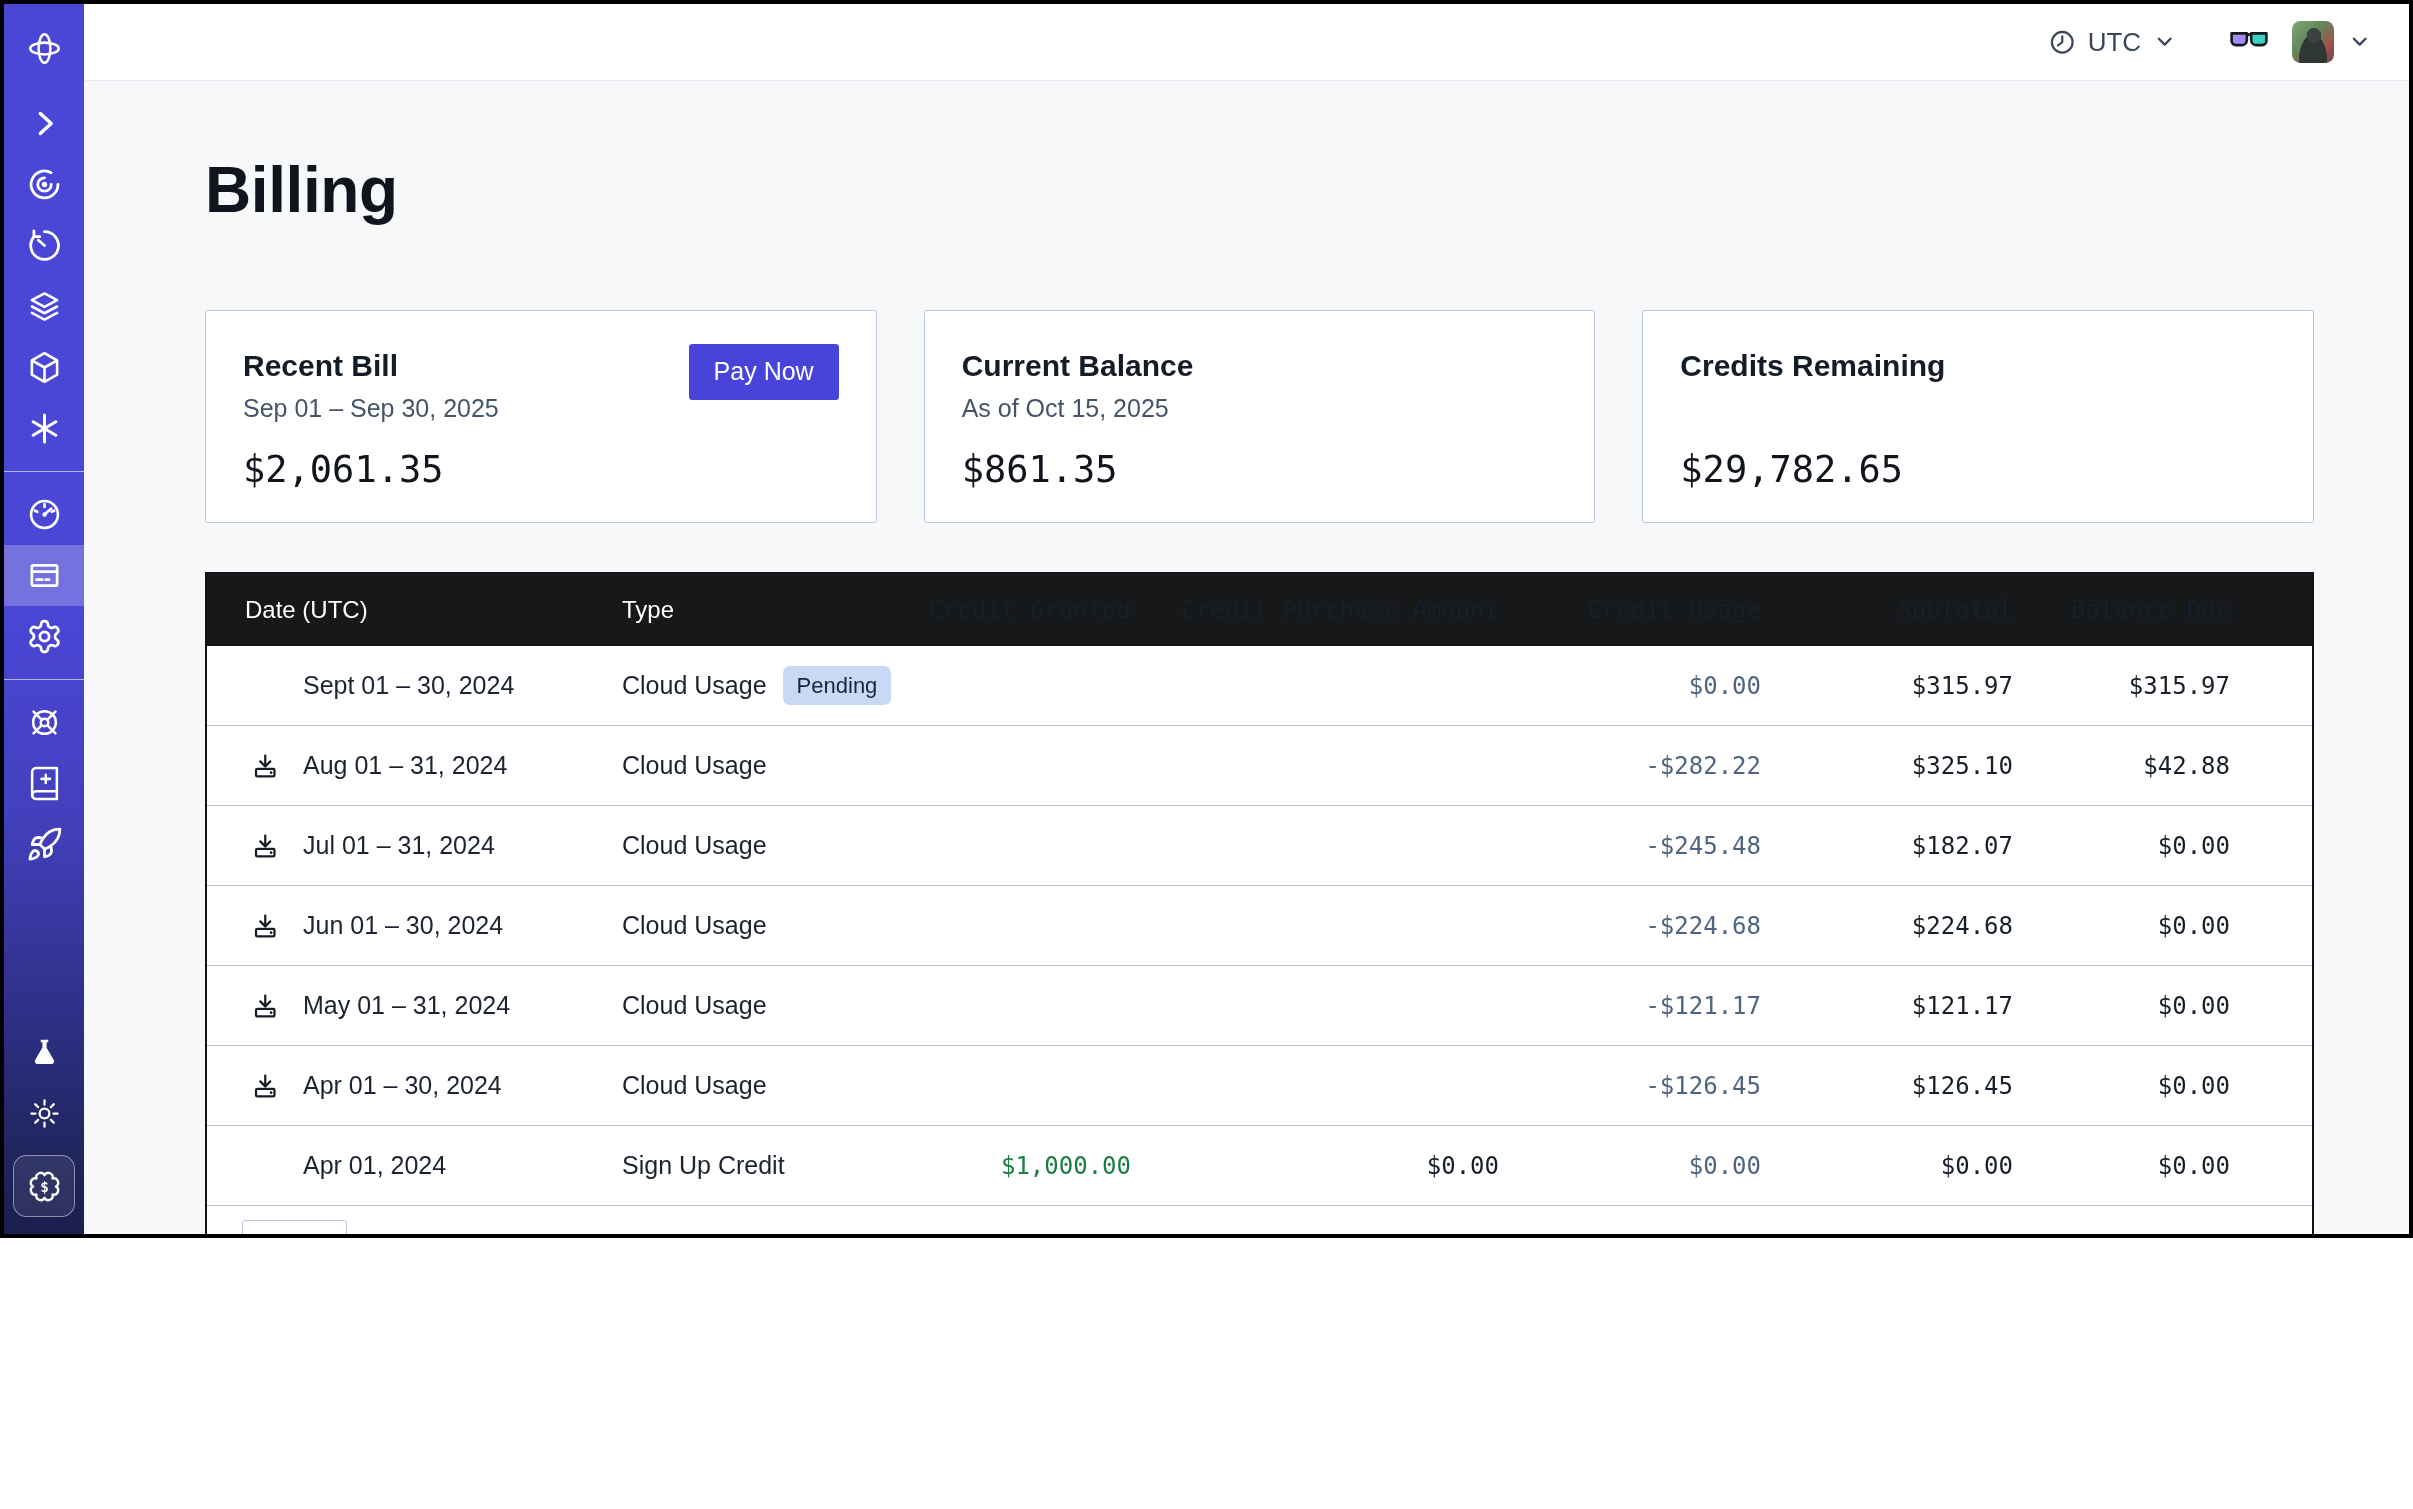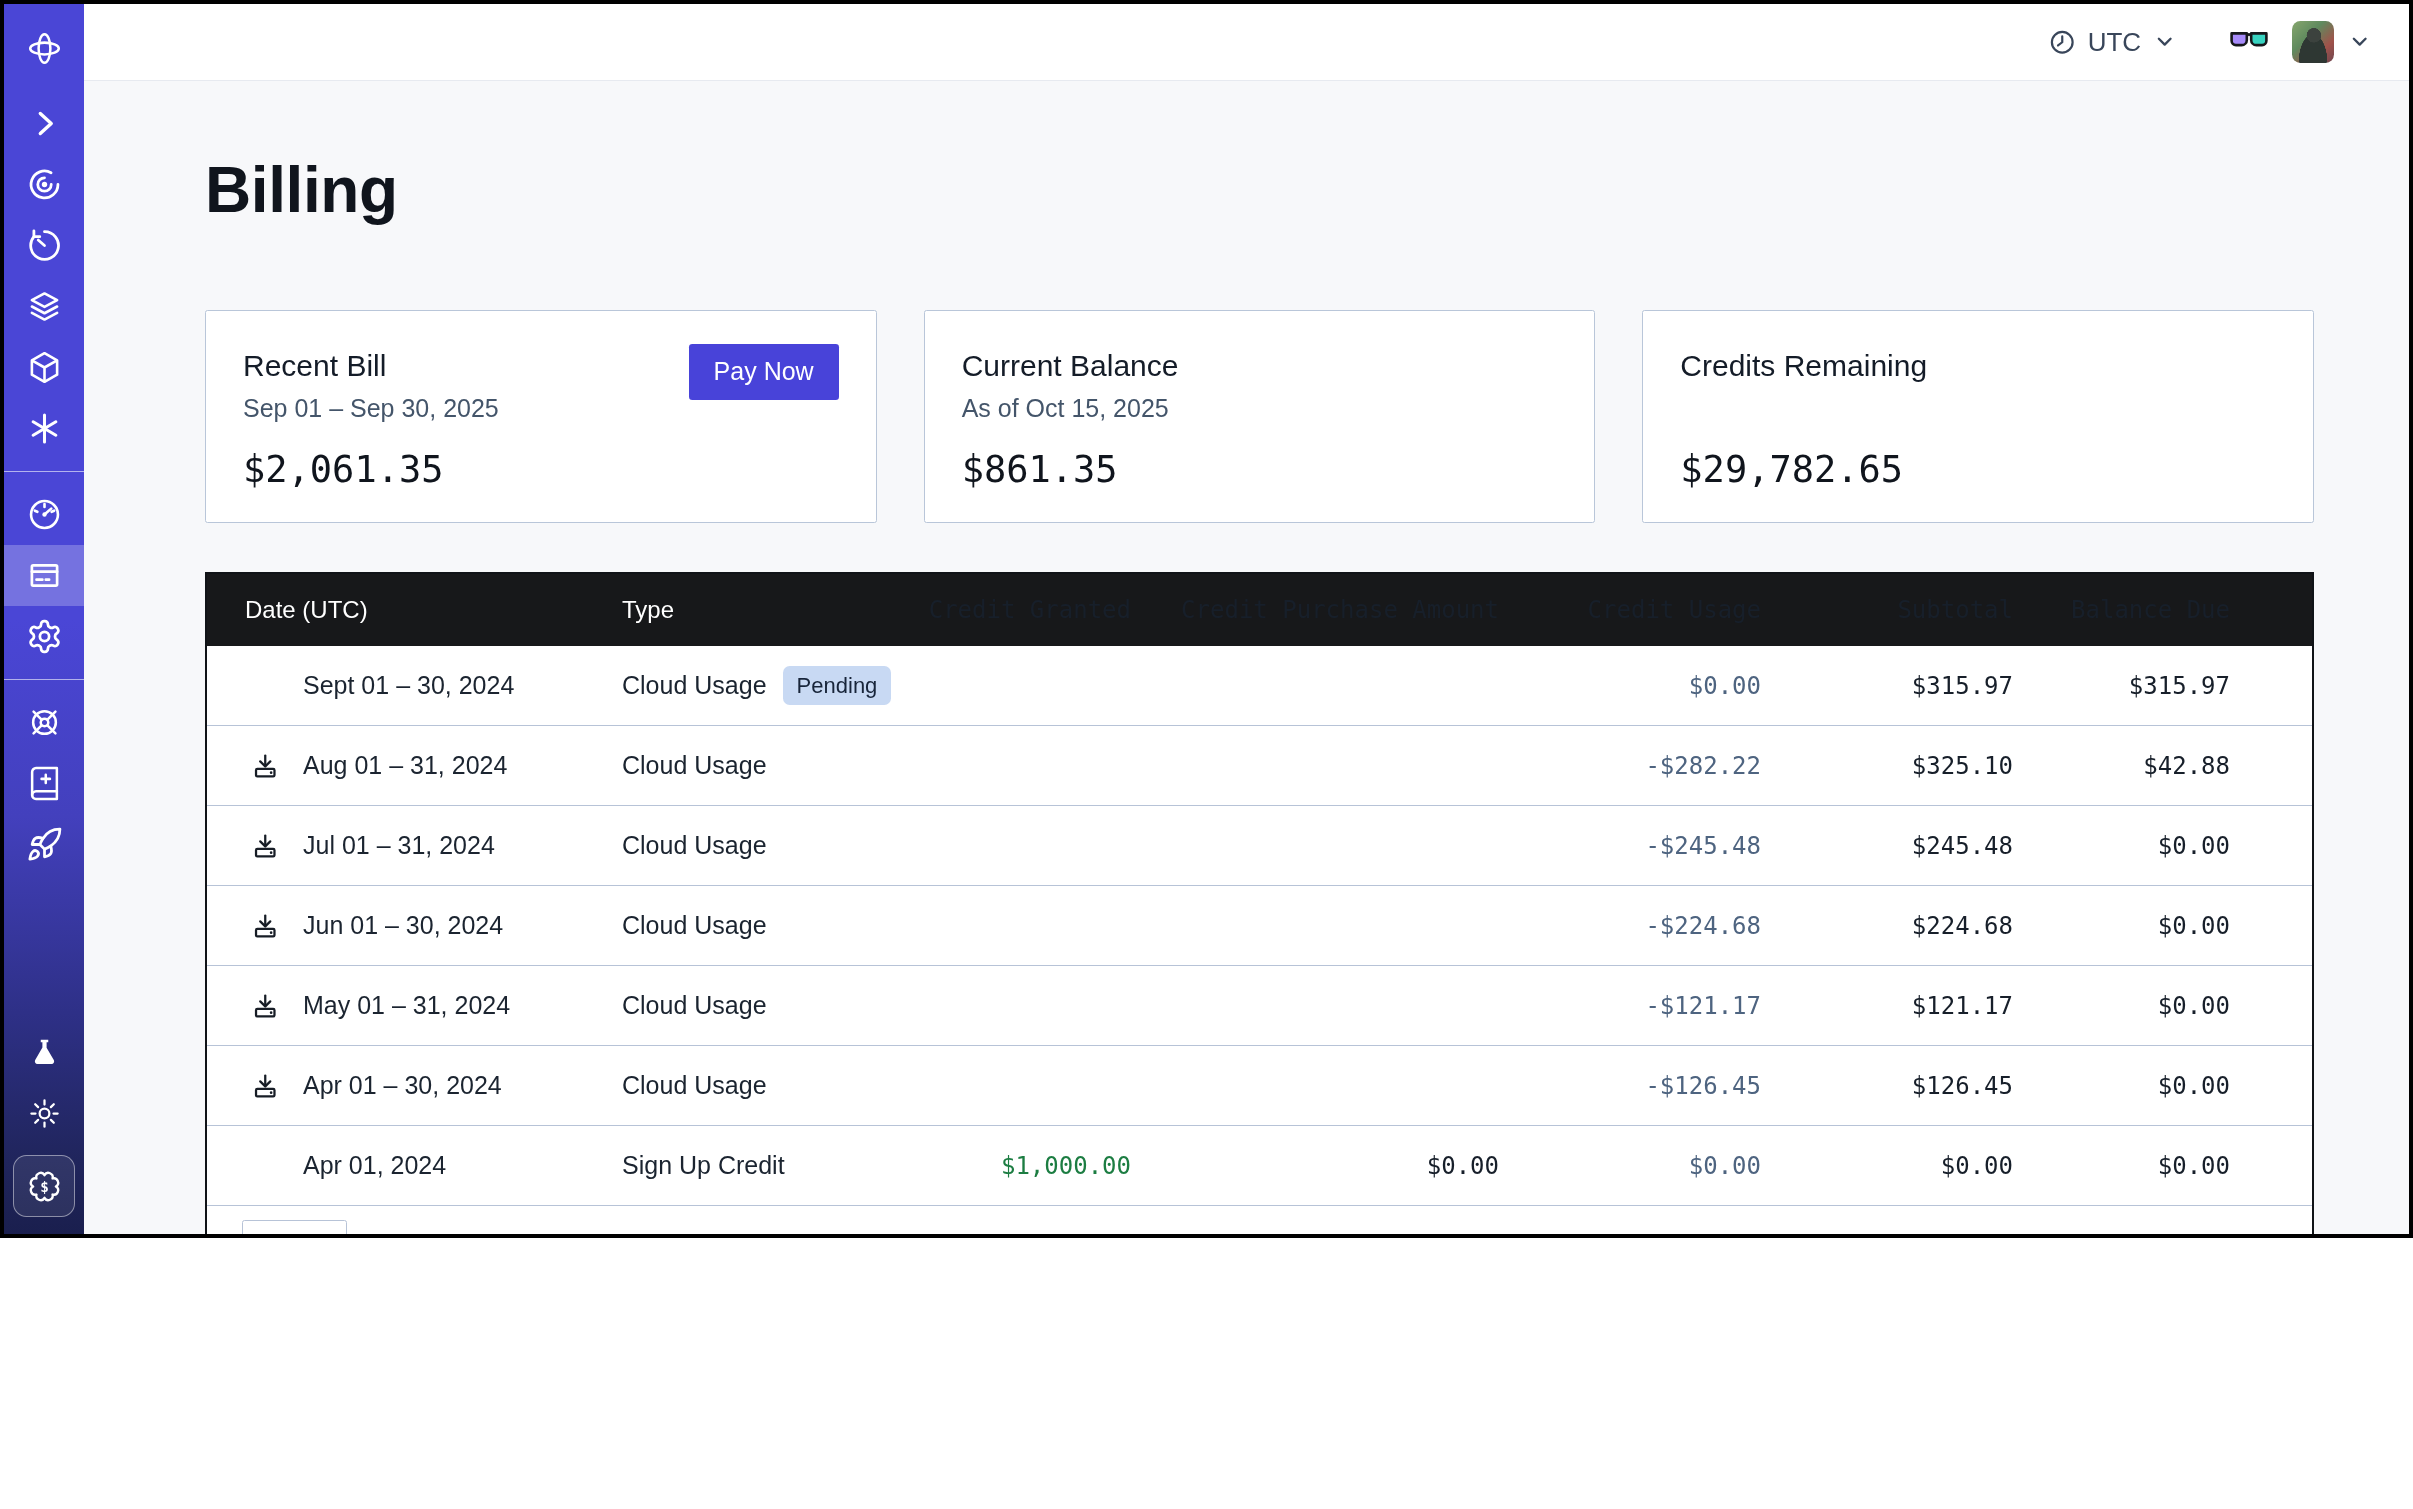--- a/index.html
+++ b/index.html
@@ -33,21 +33,21 @@
       radial-gradient(circle at 52% 34%, #3c423e 0 20%, transparent 21%),
       radial-gradient(ellipse at 50% 100%, #2e3733 0 48%, transparent 49%),
       linear-gradient(135deg,#86a66d 0%,#5f8a5e 38%,#a0524a 72%,#6e4550 100%); }
 
   .content { flex:1; background:#f7f8fa; padding:79px 95px 0 121px; overflow:hidden; }
   .page-title { font-size:64px; line-height:60px; font-weight:700; letter-spacing:-0.4px; color:#10151d; }
 
   
   .cards { margin-top:90px; display:grid; grid-template-columns:1fr 1fr 1fr; gap:47px; }
   .card { position:relative; background:#fff; border:1.7px solid #b9c6d9; border-radius:2.5px; height:213px; padding:38px 37px; }
-  .card-title { font-size:30px; font-weight:400; color:#141c28; }
+  .card-title { font-size:30px; font-weight:700; color:#141c28; }
   .card-sub { margin-top:11px; font-size:25px; color:#44556a; min-height:32px; }
   .card-amount { margin-top:22px; font-size:37px; color:#10151d; font-family:"DejaVu Sans Mono", monospace; }
   .paynow { position:absolute; top:33px; right:37px; background:#4843d9; border:none; color:#fff; font-family:inherit;
     font-size:25px; padding:13.4px 25px; border-radius:3.3px; cursor:pointer; }
 
   
   .tabs { margin-top:52px; display:flex; border-bottom:1.7px solid #c8d0dd; }
   .tab { position:relative; background:none; border:none; font-family:inherit; font-size:27px; color:#1b2430; padding:0 5px 20px; margin-right:38px; cursor:pointer; }
   .tab.active { color:#4a43dc; }
   .tab.active::after { content:""; position:absolute; left:0; right:0; bottom:-2.5px; height:4.2px; background:#4a43dc; }
@@ -400,21 +400,21 @@
                 </button>
       <span>Jul 01 – 31, 2024</span>
     </div>
     <div class="td c-type">
       <span>Cloud Usage</span>
 
     </div>
     <div class="td num c-granted"></div>
     <div class="td num c-purchase"></div>
     <div class="td num c-usage">-$245.48</div>
-    <div class="td num c-subtotal">$245.48</div>
+    <div class="td num c-subtotal">$182.07</div>
     <div class="td num c-balance">$0.00</div>
   </div>
   <div class="tgrid trow">
     <div class="td c-date">
       <button class="dl-btn">
                   <svg class="icon i34" viewBox="0 0 34 34" width="28.5" height="28.5">
                     <use href="#i-download"></use>
                   </svg>
                 </button>
       <span>Jun 01 – 30, 2024</span>

